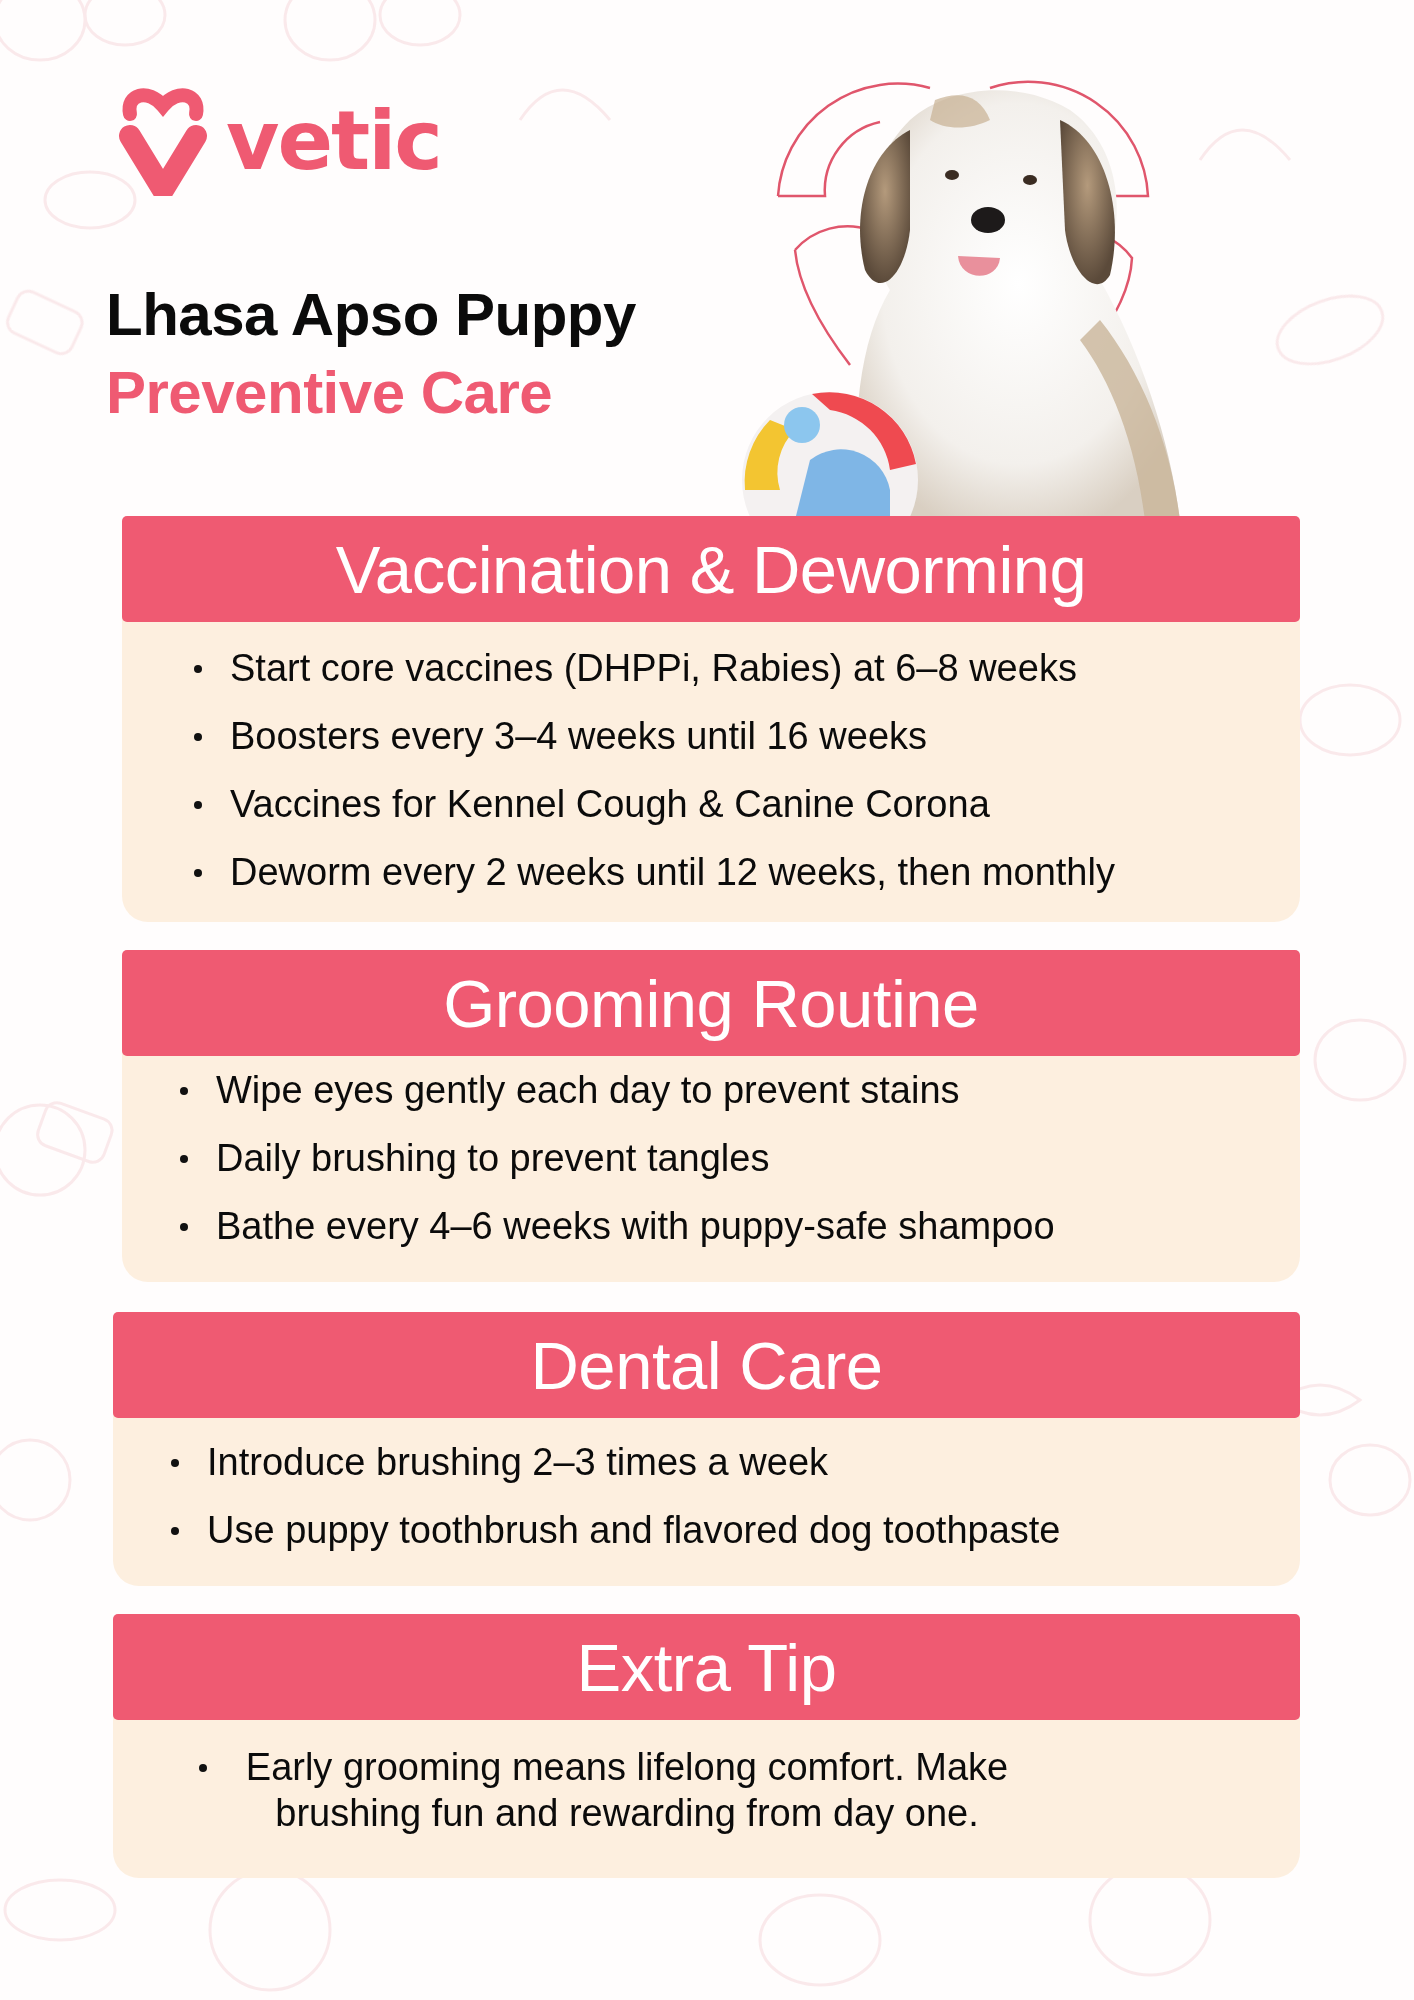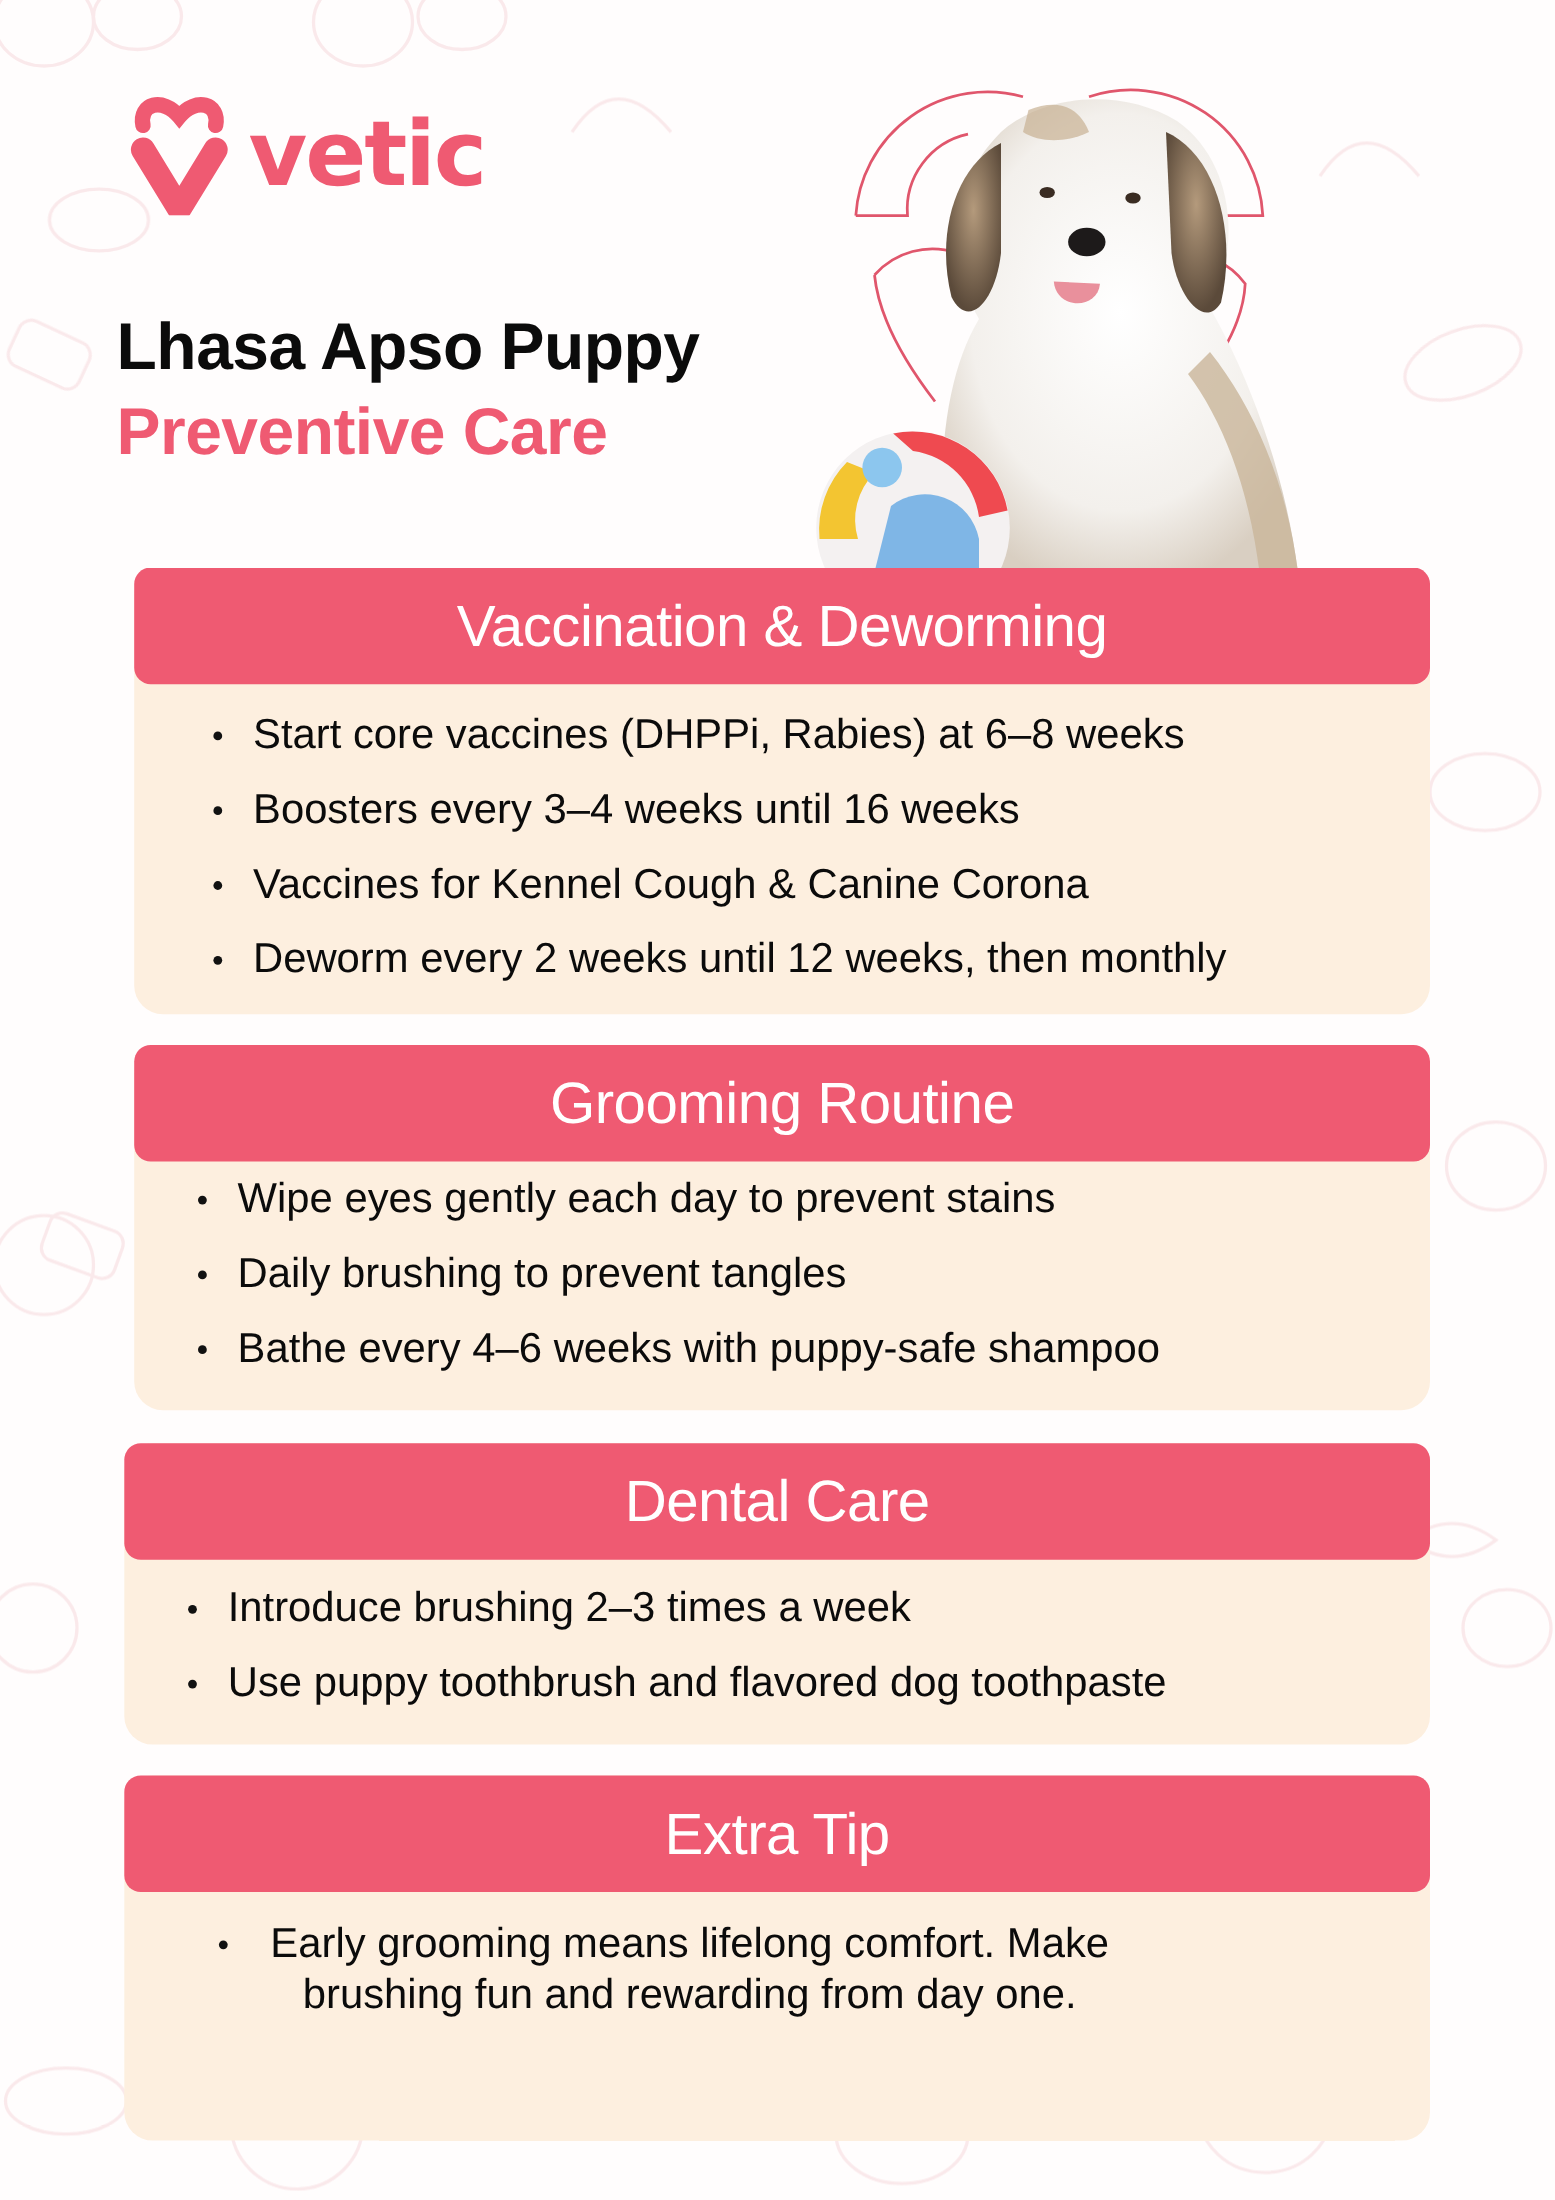--- a/index.html
+++ b/index.html
@@ -24,23 +24,23 @@
     position: absolute; left: 106px; top: 276px; z-index: 2;
     font-family: Liberation Sans, sans-serif; font-weight: bold;
     font-size: 60px; line-height: 78px; letter-spacing: -0.5px;
   }
   .title .line1 { color: #0b0b0b; display: block; }
   .title .line2 { display: block; }
   .hero { position: absolute; left: 740px; top: 60px; width: 480px; height: 460px; z-index: 1; }
   .card { position: absolute; z-index: 3; border-radius: 26px; }
   .card-header {
     position: absolute; left: 0; right: 0; top: 0;
-    height: 106px; border-radius: 15px;
+    height: 106px; border-radius: 5px;
     display: flex; align-items: center; justify-content: center;
-    color: #fff; font-size: 53px; letter-spacing: -0.5px;
+    color: #fff; font-size: 67px; letter-spacing: -0.5px;
     font-family: "Liberation Sans", sans-serif;
   }
   .card-body {
     position: absolute; left: 0; right: 0; top: 0; bottom: 0;
     border-radius: 26px;
   }
   .card ul { position: absolute; list-style: none; }
   .card li {
     position: relative; font-size: 38px; line-height: 68px;
     padding-left: 36px; color: #0b0b0b;
@@ -161,19 +161,19 @@
 
 <section class="card" style="left:113px; top:1312px; width:1187px; height:274px;">
   <div class="card-body" style="background:#fdefdf;"></div>
   <div class="card-header" style="background:#ef5a72;">Dental Care</div>
   <ul style="left:58px; top:116px;">
     <li>Introduce brushing 2–3 times a week</li>
     <li>Use puppy toothbrush and flavored dog toothpaste</li>
   </ul>
 </section>
 
-<section class="card" style="left:113px; top:1614px; width:1187px; height:332px;">
+<section class="card" style="left:113px; top:1614px; width:1187px; height:264px;">
   <div class="card-body" style="background:#fdefdf;"></div>
   <div class="card-header" style="background:#ef5a72;">Extra Tip</div>
   <ul style="left:86px; top:130px; width:820px;text-align:center;">
     <li class="multi">Early grooming means lifelong comfort. Make brushing fun and rewarding from day one.</li>
   </ul>
 </section>
 
 </body></html>

